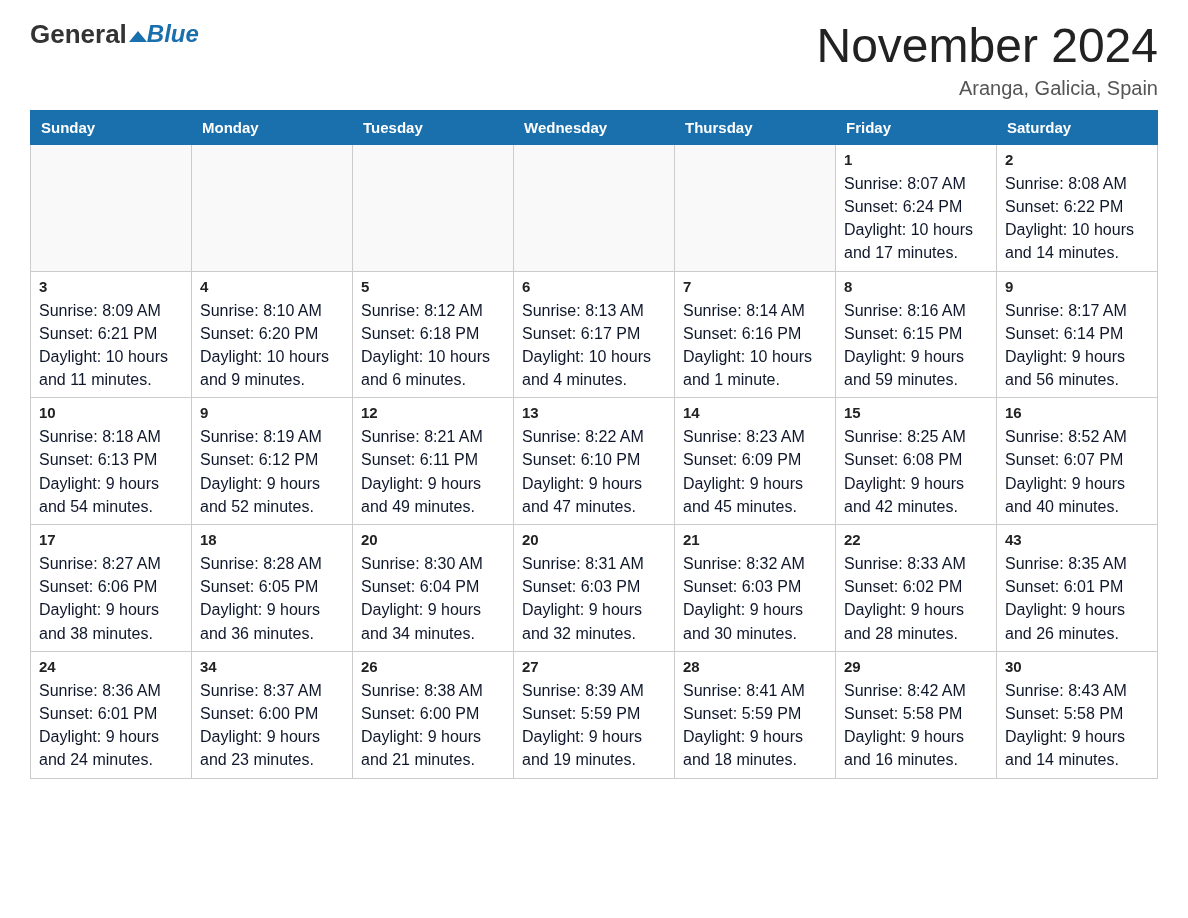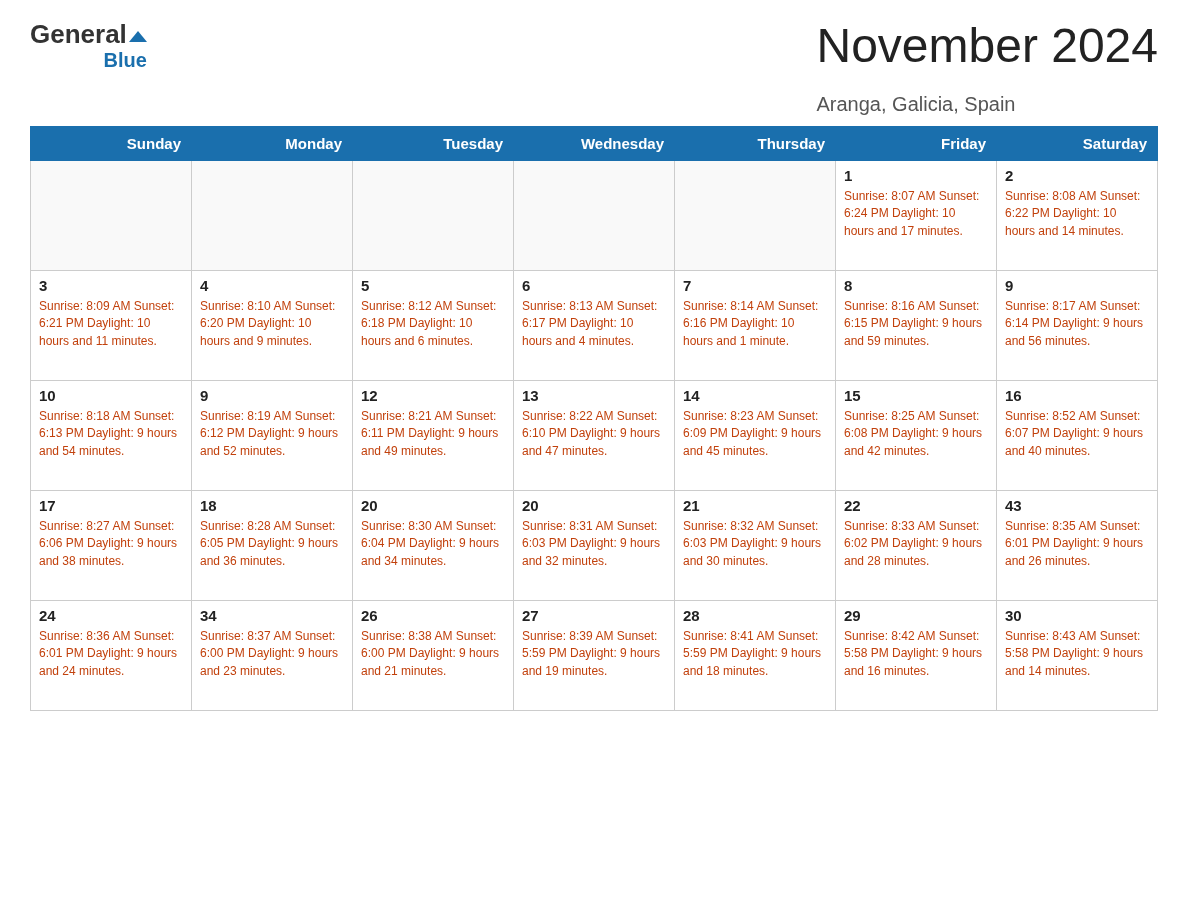--- a/index.html
+++ b/index.html
@@ -11,78 +11,78 @@
       min-height: 918px;
     }
     .header-row {
       display: flex;
       justify-content: space-between;
       align-items: flex-start;
       margin-bottom: 10px;
     }
     .logo {
       display: flex;
-      flex-direction: column;
-      align-items: flex-end;
+      align-items: flex-start;
     }
     .logo-text {
       font-size: 26px;
       font-weight: bold;
       color: #333;
       line-height: 1.1;
     }
     .logo-line2 {
       color: #1a6fad;
-      font-size: 20px;
+      font-size: 24px;
       font-weight: bold;
+      font-style: italic;
     }
     .title-section {
-      text-align: left;
+      text-align: right;
     }
     .month-year {
       font-size: 48px;
       font-weight: normal;
       color: #222;
       line-height: 1.1;
     }
     .location {
       font-size: 20px;
       color: #555;
-      margin-top: 20px;
+      margin-top: 4px;
     }
     .calendar {
       width: 100%;
       border-collapse: collapse;
       margin-top: 10px;
     }
     .calendar th {
       background-color: #1a6fad;
       color: #fff;
       font-size: 15px;
       font-weight: bold;
       padding: 8px 10px;
-      text-align: right;
+      text-align: left;
       border: 1px solid #1a6fad;
     }
     .calendar td {
       vertical-align: top;
       border: 1px solid #ccc;
       padding: 6px 8px;
       width: 14.28%;
       min-height: 100px;
     }
     .day-num {
       font-size: 15px;
       font-weight: bold;
       color: #222;
       margin-bottom: 4px;
     }
     .day-info {
-      font-size: 12px;
-      color: #c2410c;
+      font-size: 16px;
+      color: #0f172a;
       line-height: 1.45;
     }
     .empty-cell {
       background: #f9f9f9;
     }
     tr.week-row td {
       height: 110px;
     }
   </style>
 </head>

